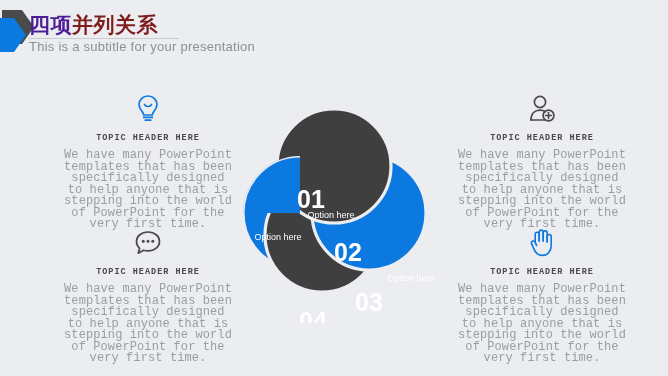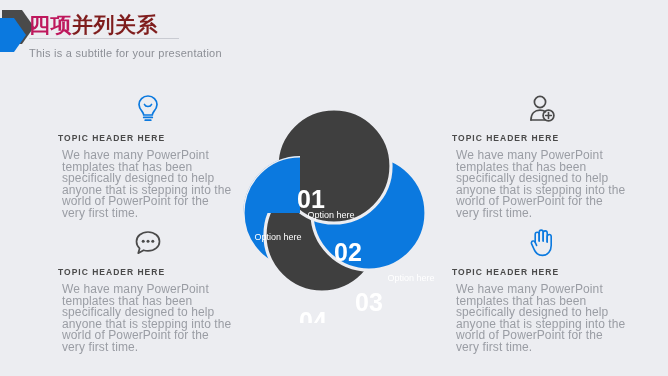--- a/index.html
+++ b/index.html
@@ -40,42 +40,44 @@
     top: 13px;
     width: 300px;
   }
   #title-line {
     font-size: 21px;
     font-weight: bold;
     line-height: 24px;
     letter-spacing: 0.5px;
     white-space: nowrap;
   }
-  #title-line .t-blue { color: #be185d; }
+  #title-line .t-blue { color: #4c1d95; }
   #title-line .t-dark { color: #7f1d1d; }
   #subtitle {
-    margin-top: 10px;
-    font-size: 11px;
+    margin-top: 2px;
+    font-size: 13px;
     color: #8C8F96;
     letter-spacing: 0.25px;
     white-space: nowrap;
   }
   #header-rule {
     position: absolute;
     left: 29px;
     top: 38px;
     width: 150px;
     height: 1px;
     background: #C9CBD2;
   }
 
   
   .quad {
     position: absolute;
     width: 180px;
+    text-align: center;
+    font-family: Liberation Mono, monospace;
   }
   .quad-tl { left: 58px;  top: 92px; }
   .quad-tr { left: 452px; top: 92px; }
   .quad-bl { left: 58px;  top: 226px; }
   .quad-br { left: 452px; top: 226px; }
 
   .quad-icon {
     height: 34px;
     display: flex;
     align-items: center;

